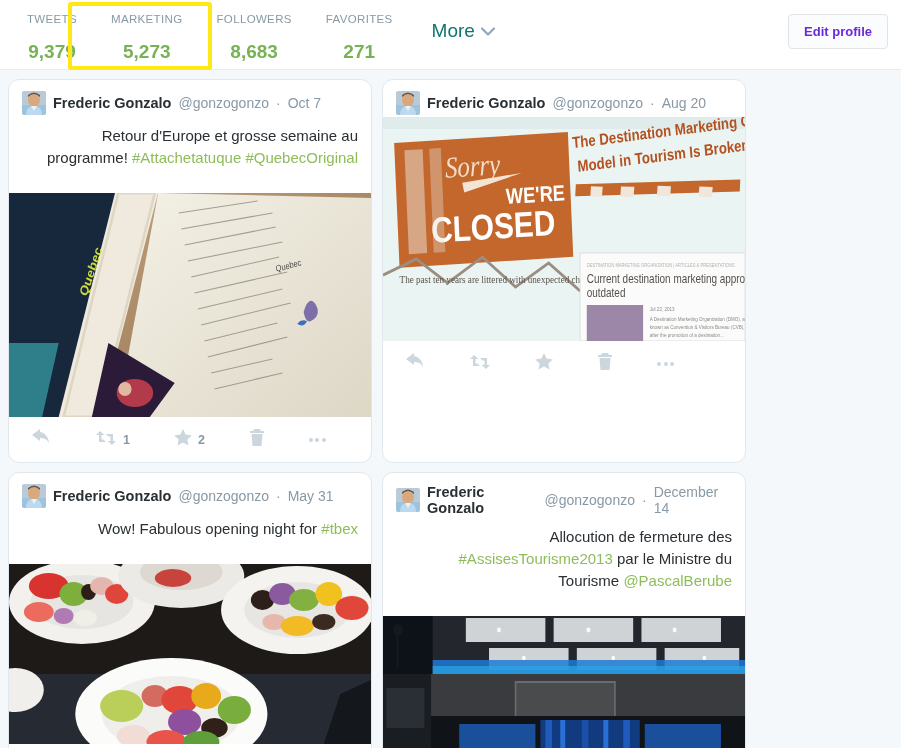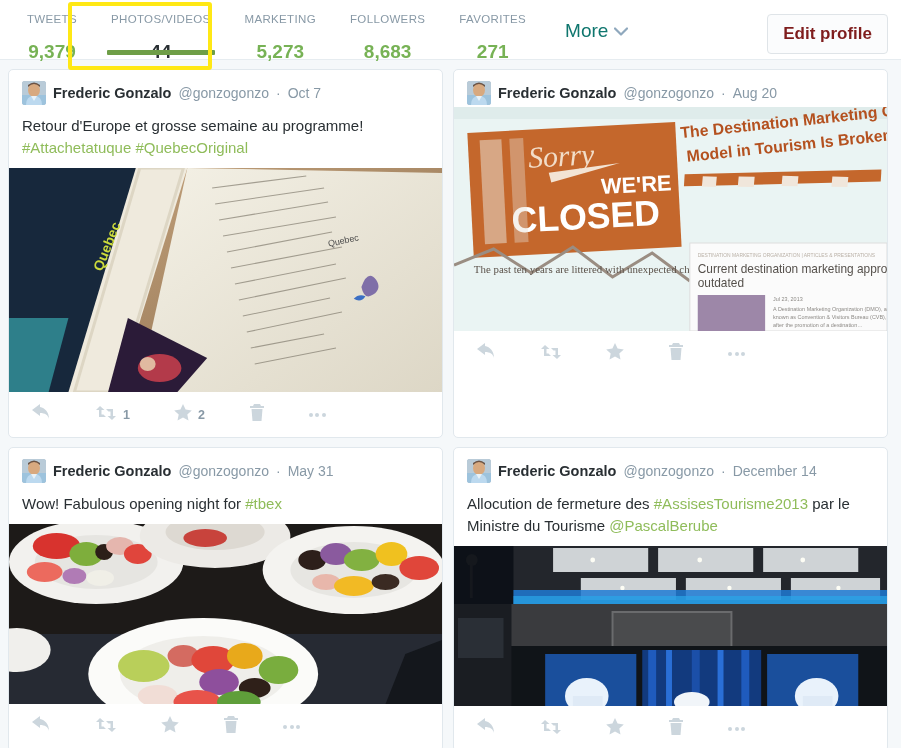--- a/index.html
+++ b/index.html
@@ -6,21 +6,21 @@
   html, body {
     width: 901px; height: 748px;
     background: #f5f8fa;
     font-family: "Liberation Sans", sans-serif;
     overflow: hidden;
   }
 
   
   .profile-nav {
     position: relative;
-    height: 60px;
+    height: 70px;
     background: #ffffff;
     border-bottom: 1px solid #e6ecf0;
     display: flex;
     align-items: flex-start;
   }
   .stats { display: flex; align-items: flex-start; padding-left: 10px; }
   .stat {
     position: relative;
     padding: 12px 17px 0 17px;
     text-align: center;
@@ -60,22 +60,22 @@
     font-size: 19px;
     cursor: pointer;
   }
   .caret { display: inline-block; line-height: 0; }
   .edit-profile {
     position: absolute;
     right: 13px; top: 14px;
     background: #fbfcfd;
     border: 1px solid #dfe4e8;
     border-radius: 4px;
-    color: #7f1d1d;
-    font-size: 17px;
+    color: #6d28d9;
+    font-size: 13px;
     font-weight: bold;
     padding: 9px 15px;
     cursor: pointer;
     font-family: inherit;
   }
 
   
   .highlight-box {
     position: absolute;
     left: 68px; top: 2px;
@@ -87,24 +87,24 @@
 
   
   .grid {
     display: flex;
     flex-wrap: wrap;
     padding: 9px 8px 0 8px;
     gap: 9px 10px;
     align-content: flex-start;
   }
   .tweet-card {
-    width: 435px;
+    width: 364px;
     background: #ffffff;
     border: 1px solid #e1e8ed;
-    border-radius: 5px;
+    border-radius: 11px;
     overflow: hidden;
     display: flex;
     flex-direction: column;
   }
   .tweet-head {
     display: flex;
     align-items: center;
     gap: 7px;
     padding: 11px 13px 2px 13px;
   }
@@ -119,24 +119,25 @@
   .fullname {
     font-size: 14.5px;
     font-weight: bold;
     color: #292f33;
   }
   .handle, .sep, .date {
     font-size: 14px;
     color: #8899a6;
   }
   .tweet-text {
-    padding: 8px 13px 9px 13px;
+    padding: 8px 13px 24px 13px;
     font-size: 15px;
     line-height: 22px;
     color: #292f33;
+    text-align: right;
   }
   .tweet-text a { color: #8fbc5a; text-decoration: none; cursor: pointer; }
 
   .tweet-photo {
     width: 100%;
     display: block;
     position: relative;
     overflow: hidden;
   }
   .tweet-photo svg { display: block; width: 100%; height: 100%; }
@@ -164,24 +165,20 @@
   .dots i { width: 4px; height: 4px; border-radius: 50%; background: #ccd6dd; display: block; }
 </style>
 </head>
 <body>
 
 <div class="profile-nav">
   <div class="stats">
       <div class="stat">
         <div class="stat-label">TWEETS</div>
         <div class="stat-value">9,379</div>
-      </div>
-      <div class="stat active">
-        <div class="stat-label">PHOTOS/VIDEOS</div>
-        <div class="stat-value">44</div>
       </div>
       <div class="stat">
         <div class="stat-label">MARKETING</div>
         <div class="stat-value">5,273</div>
       </div>
       <div class="stat">
         <div class="stat-label">FOLLOWERS</div>
         <div class="stat-value">8,683</div>
       </div>
       <div class="stat">

